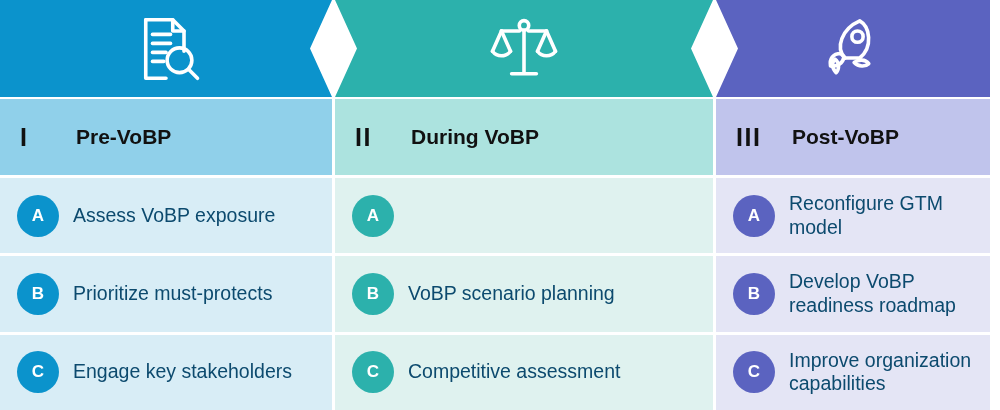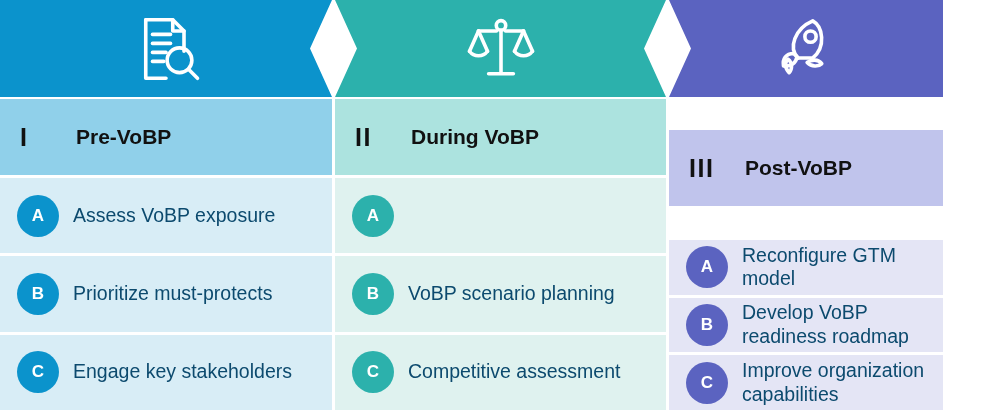--- a/index.html
+++ b/index.html
@@ -4,22 +4,22 @@
 <style>
   html,body{margin:0;padding:0;}
   body{
     width:1000px;height:410px;
     background:#ffffff;
     font-family:"Liberation Sans", sans-serif;
     overflow:hidden;
   }
   .board{position:relative;width:1000px;height:410px;display:flex;gap:3px;}
   .col{position:relative;width:332px;display:flex;flex-direction:column;}
-  .col.c2{width:331px;}
-  .col.c3{width:274px;gap:31px;}
+  .col.c2{width:378px;}
+  .col.c3{width:274px;}
 
   
   .head{
     position:relative;
     height:97px;
     display:flex;align-items:center;justify-content:center;
   }
   .head .fill{position:absolute;inset:0;}
   .icon-wrap{position:relative;z-index:3;width:78px;height:72px;display:flex;align-items:center;justify-content:center;}
   .icon-wrap svg{display:block;width:100%;height:100%;}

